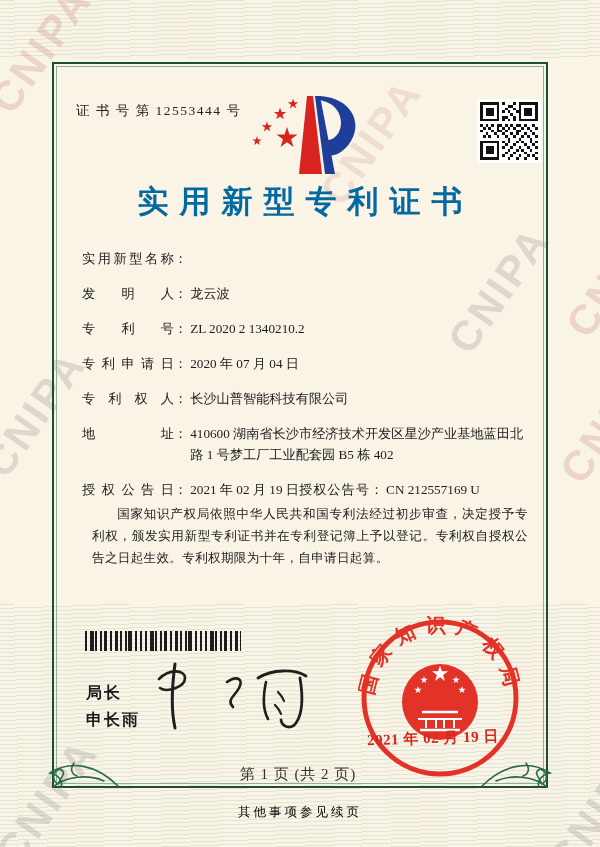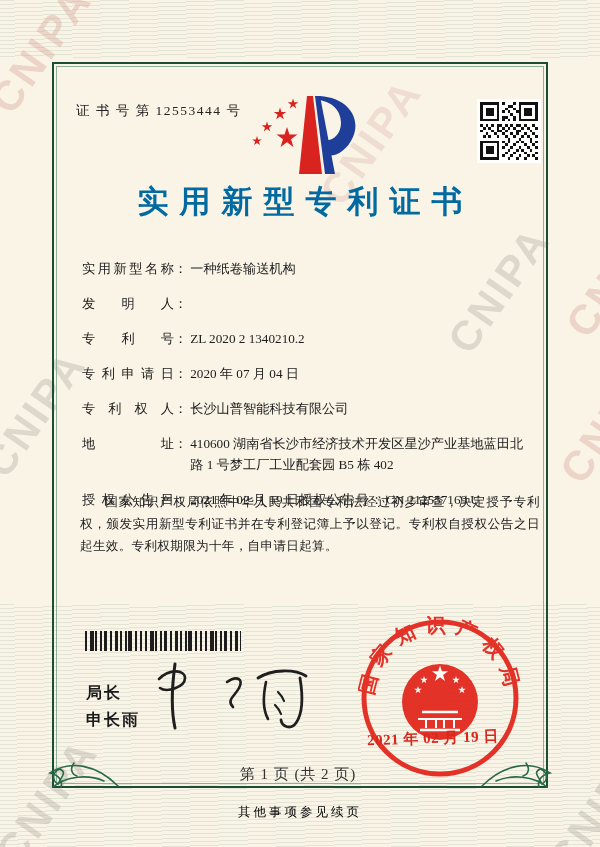--- a/index.html
+++ b/index.html
@@ -32,31 +32,31 @@
   .cert-no{position:absolute;left:76px;top:102px;font-size:13.5px;
     letter-spacing:1.5px;color:#232323;}
 
   .logo{position:absolute;left:246px;top:92px;}
   .qr{position:absolute;left:477px;top:99px;width:58px;height:58px;
     background:#fff;padding:3px;}
 
   .title{position:absolute;left:0;right:0;top:181px;text-align:center;
     font-size:31px;font-weight:bold;color:#0369a1;letter-spacing:11px;text-indent:11px;}
 
-  .fields{position:absolute;left:82px;top:258px;width:446px;
+  .fields{position:absolute;left:82px;top:248px;width:446px;
     font-size:13.2px;color:#1c1c1c;}
   .frow{display:flex;margin-bottom:14px;line-height:21px;}
   .flabel{flex:0 0 92px;width:92px;text-align:justify;text-align-last:justify;}
   .fcolon{flex:0 0 auto;margin-right:3px;}
   .fvalue{flex:1;}
   .frow.grant .g2{display:flex;}
   .frow.grant .g2 .flabel{flex:0 0 auto;width:auto;text-align-last:auto;letter-spacing:1px;}
 
   .paras{position:absolute;left:80px;top:492px;width:460px;}
-  .paras p{margin:0;text-indent:2em;font-size:12.6px;line-height:1.74;
+  .paras p{margin:12px;text-indent:2em;font-size:12.6px;line-height:1.74;
     color:#222;text-align:justify;letter-spacing:0.3px;}
 
   .barcode{position:absolute;left:85px;top:631px;width:156px;height:20px;
     background-image:
       repeating-linear-gradient(90deg,#1c1c1c 0 2px,rgba(0,0,0,0) 2px 5px),
       repeating-linear-gradient(90deg,rgba(0,0,0,0) 0 7px,#1c1c1c 7px 9px,rgba(0,0,0,0) 9px 12px);}
 
   .signer{position:absolute;left:86px;top:679px;
     font-family:"Liberation Sans","DejaVu Sans",sans-serif;font-weight:bold;
     font-size:16px;color:#1a1a1a;line-height:27px;letter-spacing:2px;}
@@ -136,25 +136,25 @@
     <path fill="#111" d="M2,2h3v3h-3z M16,2h3v3h-3z M2,16h3v3h-3z"></path>
     <path fill="#111" d="M8,6h1v1h-1zM10,6h1v1h-1zM12,6h1v1h-1zM6,8h1v1h-1zM6,10h1v1h-1zM6,12h1v1h-1zM8,0h1v1h-1zM8,3h1v1h-1zM8,5h1v1h-1zM9,2h1v1h-1zM9,5h1v1h-1zM10,1h1v1h-1zM10,3h1v1h-1zM11,1h1v1h-1zM11,4h1v1h-1zM12,0h1v1h-1zM12,2h1v1h-1zM12,5h1v1h-1zM13,3h1v1h-1zM0,8h1v1h-1zM2,8h1v1h-1zM4,8h1v1h-1zM7,8h1v1h-1zM9,8h1v1h-1zM11,8h1v1h-1zM13,8h1v1h-1zM14,8h1v1h-1zM16,8h1v1h-1zM19,8h1v1h-1zM1,9h1v1h-1zM3,9h1v1h-1zM6,9h1v1h-1zM8,9h1v1h-1zM10,9h1v1h-1zM12,9h1v1h-1zM15,9h1v1h-1zM17,9h1v1h-1zM20,9h1v1h-1zM0,10h1v1h-1zM4,10h1v1h-1zM7,10h1v1h-1zM9,10h1v1h-1zM13,10h1v1h-1zM14,10h1v1h-1zM18,10h1v1h-1zM2,11h1v1h-1zM5,11h1v1h-1zM8,11h1v1h-1zM11,11h1v1h-1zM13,11h1v1h-1zM16,11h1v1h-1zM19,11h1v1h-1zM1,12h1v1h-1zM3,12h1v1h-1zM6,12h1v1h-1zM9,12h1v1h-1zM12,12h1v1h-1zM15,12h1v1h-1zM17,12h1v1h-1zM20,12h1v1h-1zM10,13h1v1h-1zM14,13h1v1h-1zM18,13h1v1h-1zM8,14h1v1h-1zM10,14h1v1h-1zM13,14h1v1h-1zM15,14h1v1h-1zM18,14h1v1h-1zM20,14h1v1h-1zM9,15h1v1h-1zM12,15h1v1h-1zM16,15h1v1h-1zM19,15h1v1h-1zM8,16h1v1h-1zM11,16h1v1h-1zM14,16h1v1h-1zM17,16h1v1h-1zM20,16h1v1h-1zM10,17h1v1h-1zM13,17h1v1h-1zM15,17h1v1h-1zM18,17h1v1h-1zM9,18h1v1h-1zM12,18h1v1h-1zM16,18h1v1h-1zM20,18h1v1h-1zM8,19h1v1h-1zM11,19h1v1h-1zM14,19h1v1h-1zM17,19h1v1h-1zM19,19h1v1h-1zM10,20h1v1h-1zM13,20h1v1h-1zM16,20h1v1h-1zM20,20h1v1h-1z"></path>
   </svg>
 
   <div class="title">实用新型专利证书</div>
 
   <div class="fields">
     <div class="frow">
       <span class="flabel">实用新型名称</span>
         <span class="fcolon">：</span>
-      <span class="fvalue">一种纸卷输送机构</span>
     </div>
     <div class="frow">
       <span class="flabel">发明人</span>
         <span class="fcolon">：</span>
+      <span class="fvalue">龙云波</span>
     </div>
     <div class="frow">
       <span class="flabel">专利号</span>
         <span class="fcolon">：</span>
       <span class="fvalue">ZL 2020 2 1340210.2</span>
     </div>
     <div class="frow">
       <span class="flabel">专利申请日</span>
         <span class="fcolon">：</span>
       <span class="fvalue">2020 年 07 月 04 日</span>

